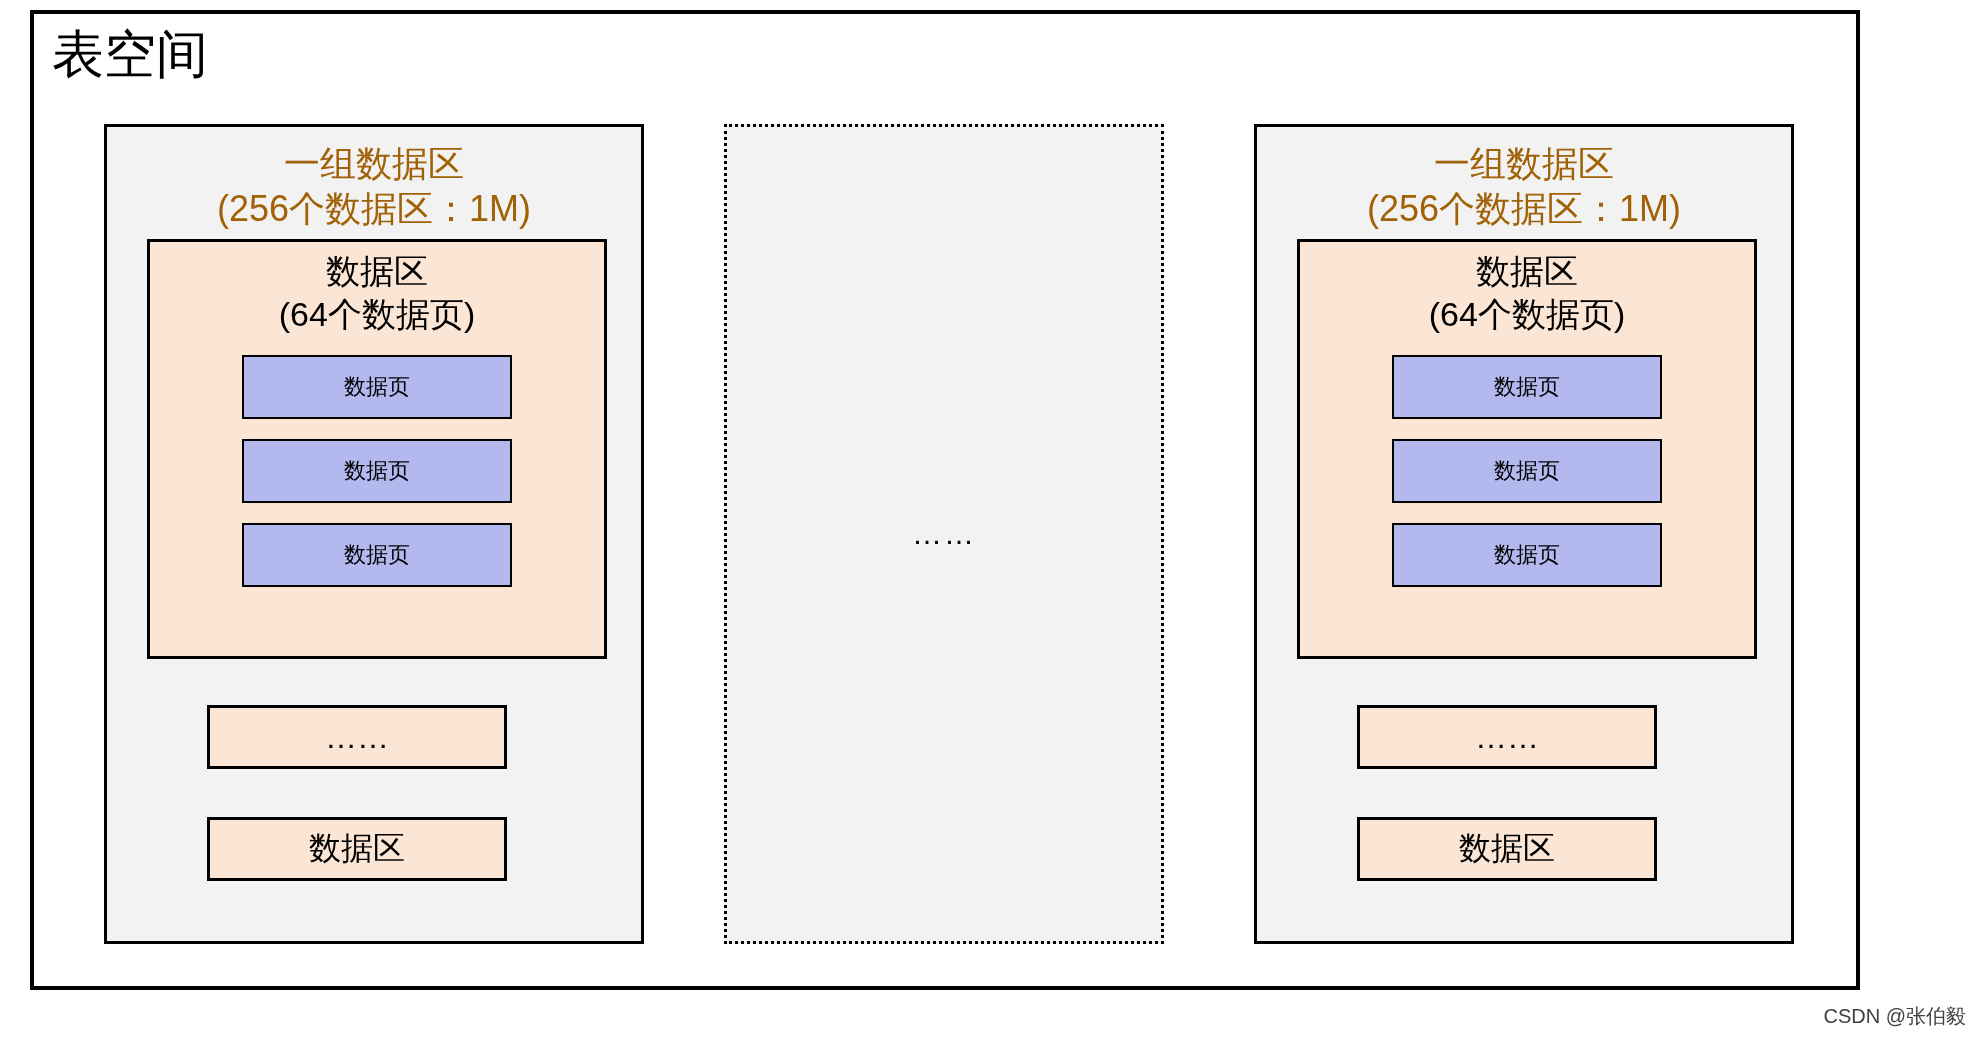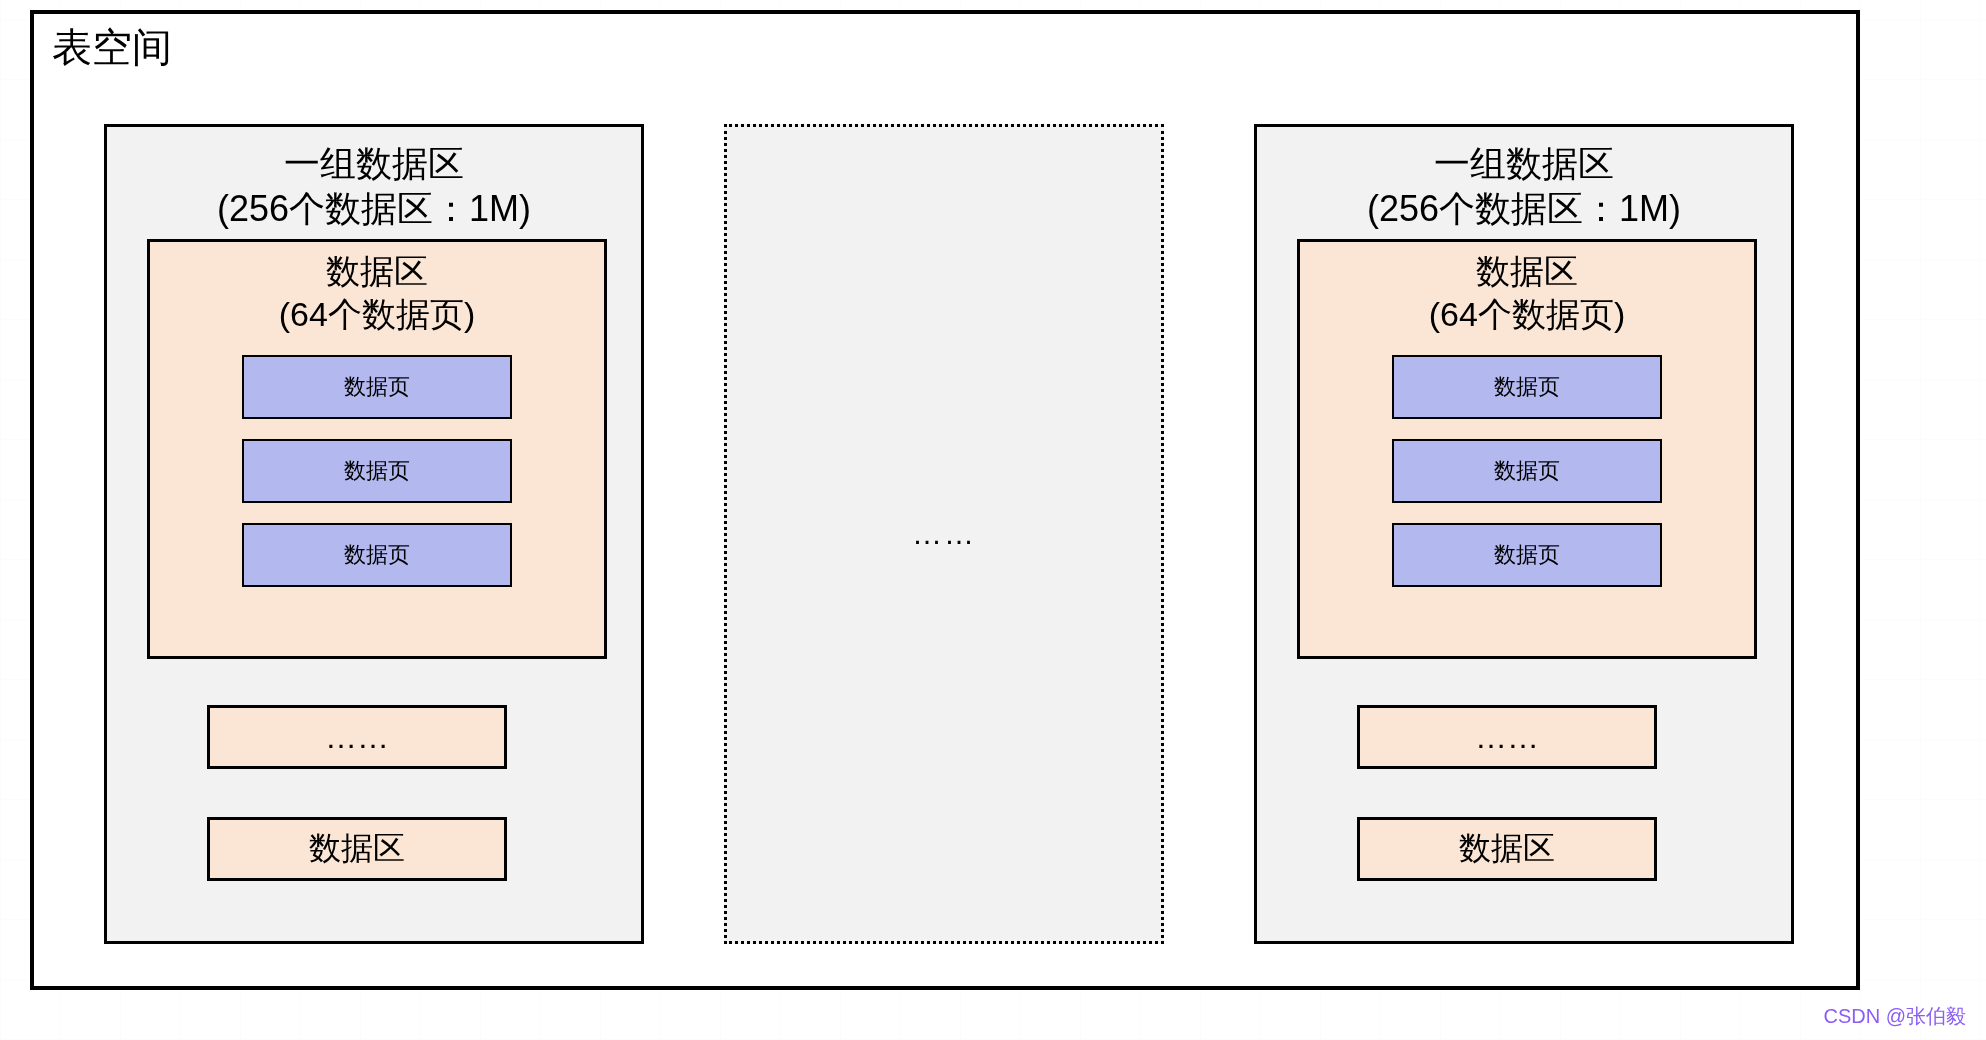--- a/index.html
+++ b/index.html
@@ -21,36 +21,36 @@
   .tablespace {
     position: absolute;
     left: 30px; top: 10px;
     width: 1830px; height: 980px;
     border: 4px solid #000;
     background: #ffffff;
   }
   .tablespace-title {
     position: absolute;
     left: 18px; top: 6px;
-    font-size: 40px; font-weight: 400;
+    font-size: 52px; font-weight: 400;
     color: #000;
   }
   .group-box {
     position: absolute;
     width: 540px; height: 820px;
     border: 3px solid #000;
     background: #f2f2f2;
     top: 110px;
   }
   .group1 { left: 70px; }
   .group2 { left: 1220px; }
   .group-title {
     text-align: center;
     font-size: 36px;
-    color: #000000;
+    color: #a16207;
     margin-top: 14px;
     line-height: 1.25;
   }
   .data-area {
     position: absolute;
     left: 40px; top: 112px;
     width: 460px; height: 420px;
     border: 3px solid #000;
     background: #fbe6d6;
   }
@@ -97,21 +97,21 @@
     align-items: center;
     justify-content: center;
     font-size: 30px;
     color: #000;
     letter-spacing: 2px;
   }
   .watermark {
     position: absolute;
     right: 20px; bottom: 10px;
     font-size: 20px;
-    color: #8b5cf6;
+    color: #404040;
     margin-top: 42px;
   }
 </style>
 </head>
 <body>
 
 <div class="grid-bg"></div>
 
 <div class="tablespace">
   <div class="tablespace-title">表空间</div>

